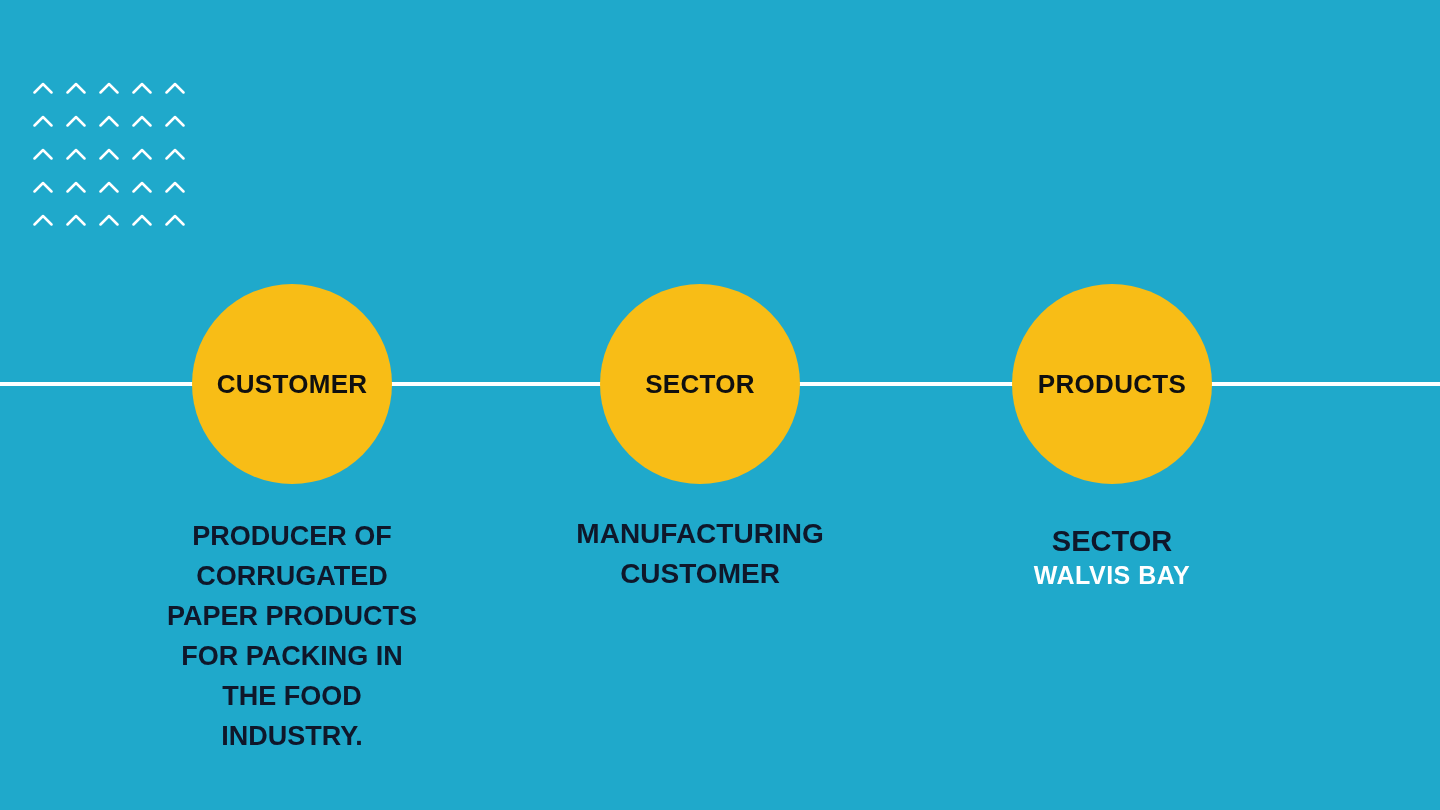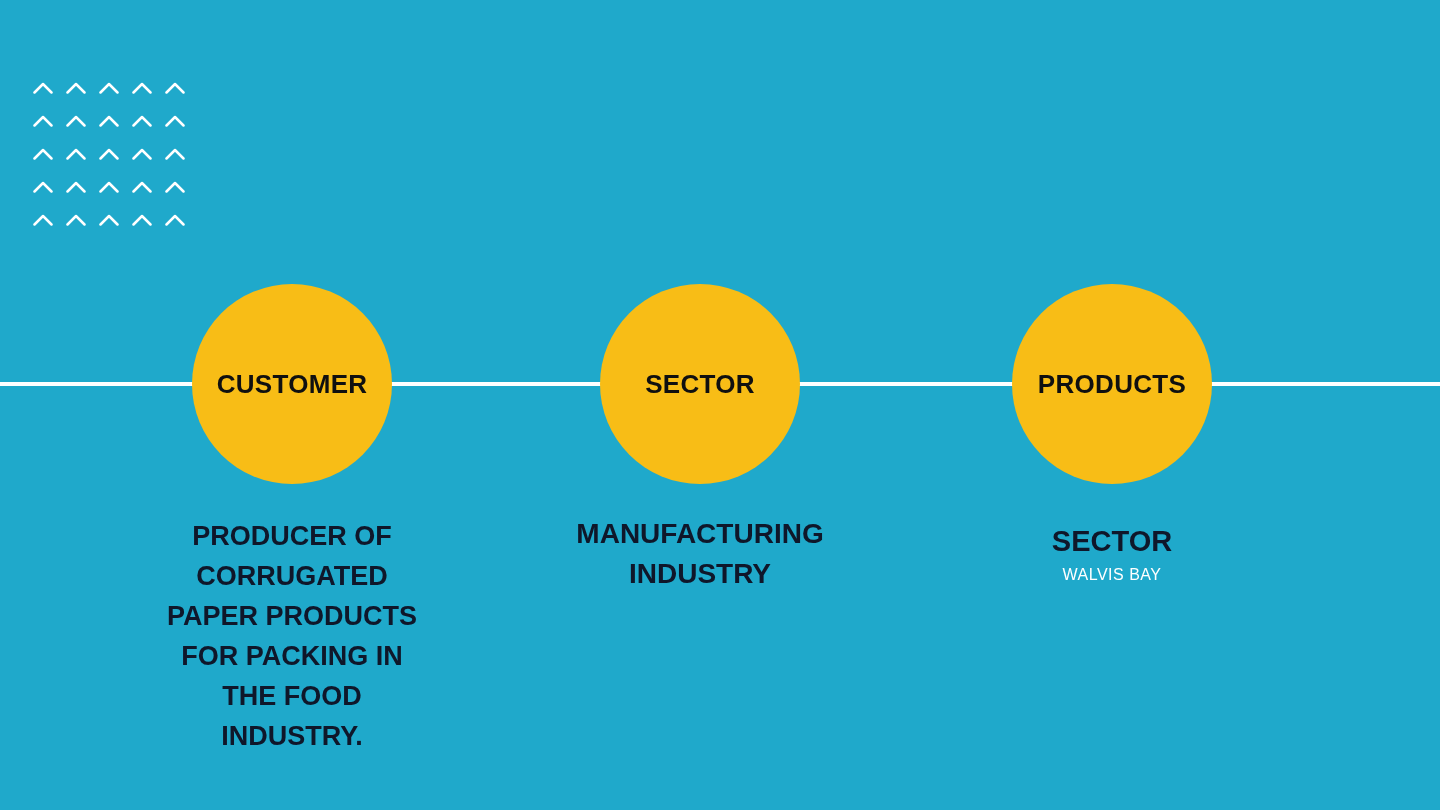--- a/index.html
+++ b/index.html
@@ -80,22 +80,22 @@
   .item-1 .desc { left: 122px; top: 470px; font-size: 27px; line-height: 40px; }
   .item-2 .desc { left: 530px; top: 468px; font-size: 28px; line-height: 40px; }
   .item-3 .desc { left: 942px; top: 478px; font-size: 29px; line-height: 34px; }
   .desc-sub {
     position: absolute;
     left: 942px;
     top: 514px;
     width: 340px;
     text-align: center;
     color: #FFFFFF;
-    font-weight: 400;
-    font-size: 16px;
+    font-weight: 700;
+    font-size: 25px;
     line-height: 30px;
     letter-spacing: 0.5px;
   }
 </style>
 </head>
 <body>
 
 <div class="slide">
 
   <div class="chevrons">
@@ -188,21 +188,21 @@
 FOR PACKING IN
 THE FOOD
 INDUSTRY.</div>
   </section>
 
   <section class="item item-2">
     <div class="circle">
       <span class="circle-label">SECTOR</span>
     </div>
     <div class="desc">MANUFACTURING
-INDUSTRY</div>
+CUSTOMER</div>
   </section>
 
   <section class="item item-3">
     <div class="circle">
       <span class="circle-label">PRODUCTS</span>
     </div>
     <div class="desc">SECTOR</div>
     <div class="desc-sub">WALVIS BAY</div>
   </section>
 

